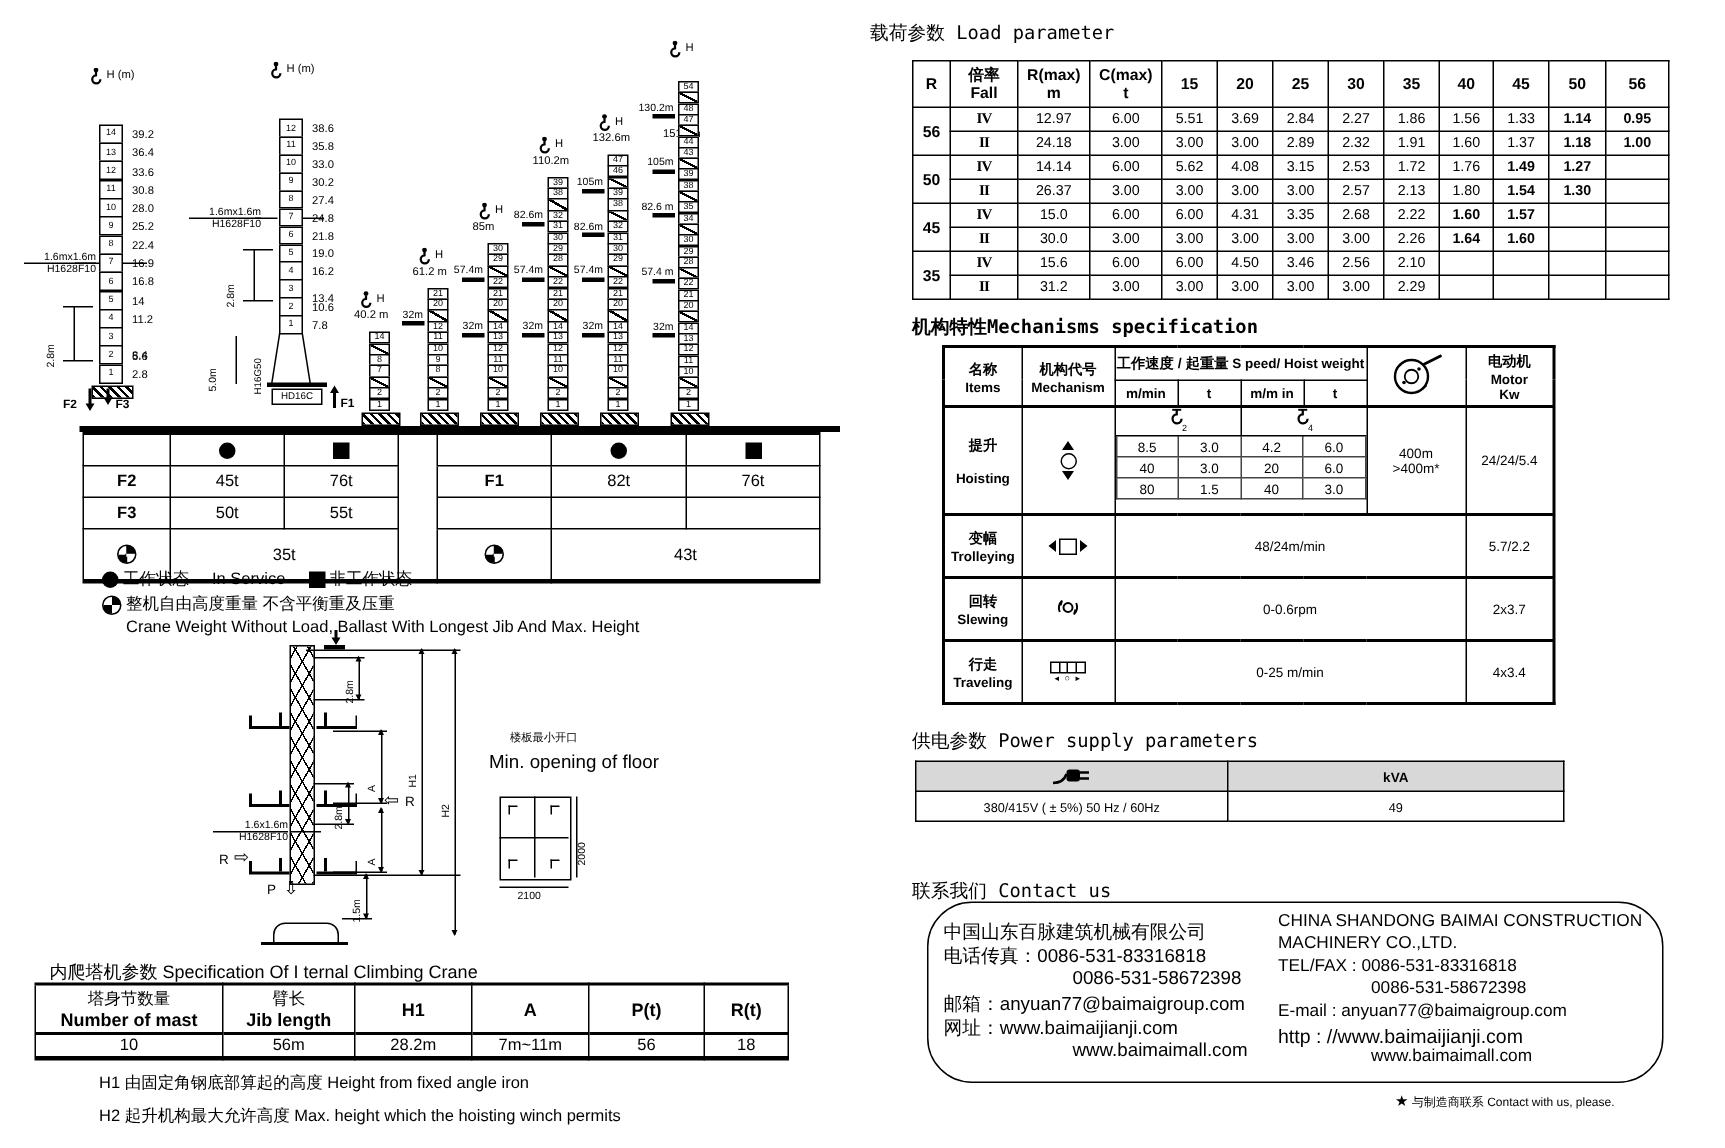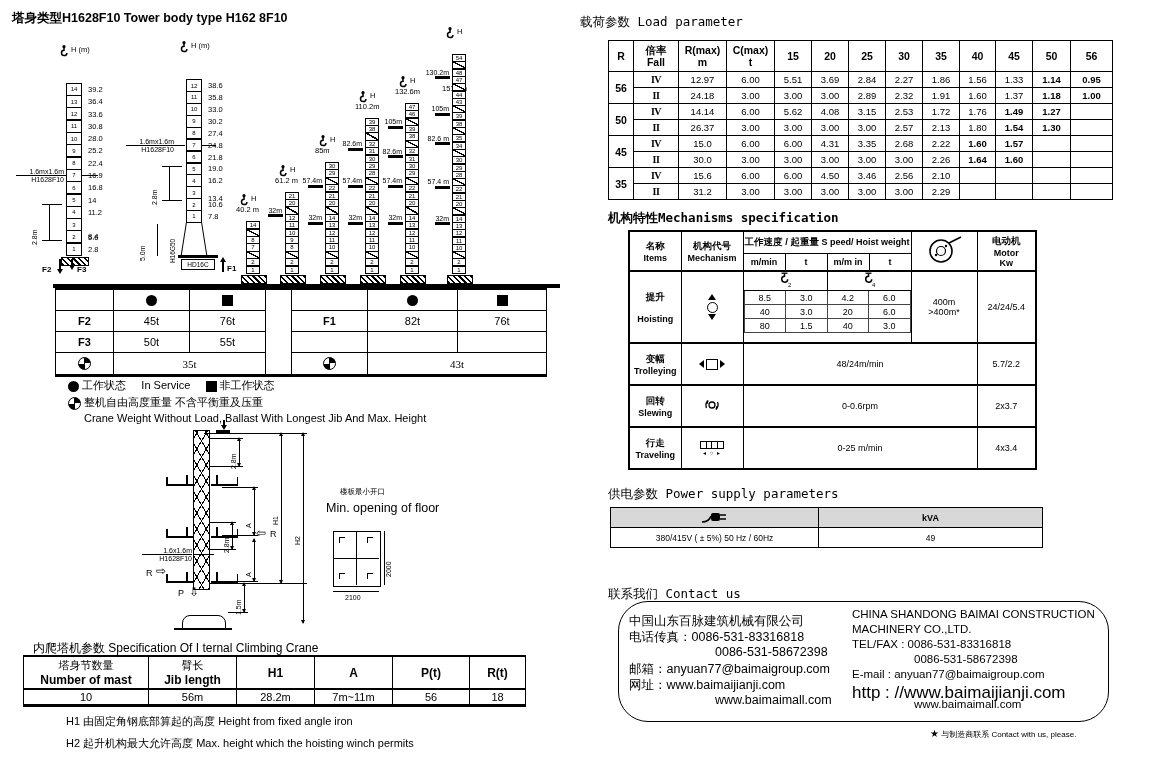--- a/index.html
+++ b/index.html
@@ -91,21 +91,20 @@
   .star-note{position:absolute;font-size:8px;white-space:nowrap;}
   .title-main{position:absolute;font-size:12.5px;font-weight:600;white-space:nowrap;}
   .floor-zh{position:absolute;font-size:7.5px;white-space:nowrap;}
   .floor-en{position:absolute;font-size:12.5px;white-space:nowrap;}
 </style>
 </head>
 <body>
 
 <div id="root">
 
-  <div class="title-main" style="left:12px;top:10px;">塔身类型H1628F10 Tower body  type  H162 8F10</div>
 
   <div id="tower-diagram" class="abs">
       <div class="abs hook-wrap" style="left: 60px; top: 26.8px;">
         <svg width="9" height="12" viewBox="0 0 9 12">
           <circle cx="4" cy="1.7" r="1.6"></circle>
           <path d="M4 3 v2.2 a2.7 2.7 0 1 0 2.9 2.7" fill="none" stroke="#000" stroke-width="1.5"></path>
         </svg>
         <span>H (m)</span>
       </div>
       <div class="tcell" style="left: 66px; top: 64.8px; width: 16px; height: 13.1px;">14</div>
@@ -425,21 +424,21 @@
         </tr>
         <tr>
           <td class="lbl">F3</td>
           <td>50t</td>
           <td>55t</td>
           <td class="gap"></td>
           <td></td>
           <td></td>
           <td></td>
         </tr>
-        <tr style="height:23px;font-family:Liberation Serif, serif;">
+        <tr style="height:35px;">
           <td><span class="cg-icon"></span></td>
           <td colspan="2">35t</td>
           <td class="gap"></td>
           <td><span class="cg-icon"></span></td>
           <td colspan="2">43t</td>
         </tr>
       </tbody>
   </table>
 
   <div class="legend-line" style="left:68px;top:378px;">
@@ -886,21 +885,21 @@
         <div class="c-line" style="left: 10px; top: 59px; font-size: 12.5px;">邮箱：anyuan77@baimaigroup.com</div>
         <div class="c-line" style="left: 10px; top: 75px; font-size: 12.5px;">网址：www.baimaijianji.com</div>
         <div class="c-line" style="left: 96px; top: 91px; font-size: 12.5px;">www.baimaimall.com</div>
       </div>
     <div id="contact-en">
         <div class="c-line" style="left: 233px; top: 6px; font-size: 11.5px;">CHINA SHANDONG  BAIMAI CONSTRUCTION</div>
         <div class="c-line" style="left: 233px; top: 21px; font-size: 11.5px;">MACHINERY CO.,LTD.</div>
         <div class="c-line" style="left: 233px; top: 36px; font-size: 11.5px;">TEL/FAX : 0086-531-83316818</div>
         <div class="c-line" style="left: 295px; top: 51px; font-size: 11.5px;">0086-531-58672398</div>
         <div class="c-line" style="left: 233px; top: 66px; font-size: 11.5px;">E-mail : anyuan77@baimaigroup.com</div>
-        <div class="c-line" style="left: 233px; top: 81px; font-size: 17px;">http : //www.baimaijianji.com</div>
+        <div class="c-line" style="left: 233px; top: 81px; font-size: 13px;">http : //www.baimaijianji.com</div>
         <div class="c-line" style="left: 295px; top: 96px; font-size: 11.5px;">www.baimaimall.com</div>
       </div>
   </div>
   <div class="star-note" style="left:930px;top:728px;">
     <span style="font-size:10px;">★</span>
     <span>与制造商联系    Contact with us, please.</span>
   </div>
 
 </div>
 

